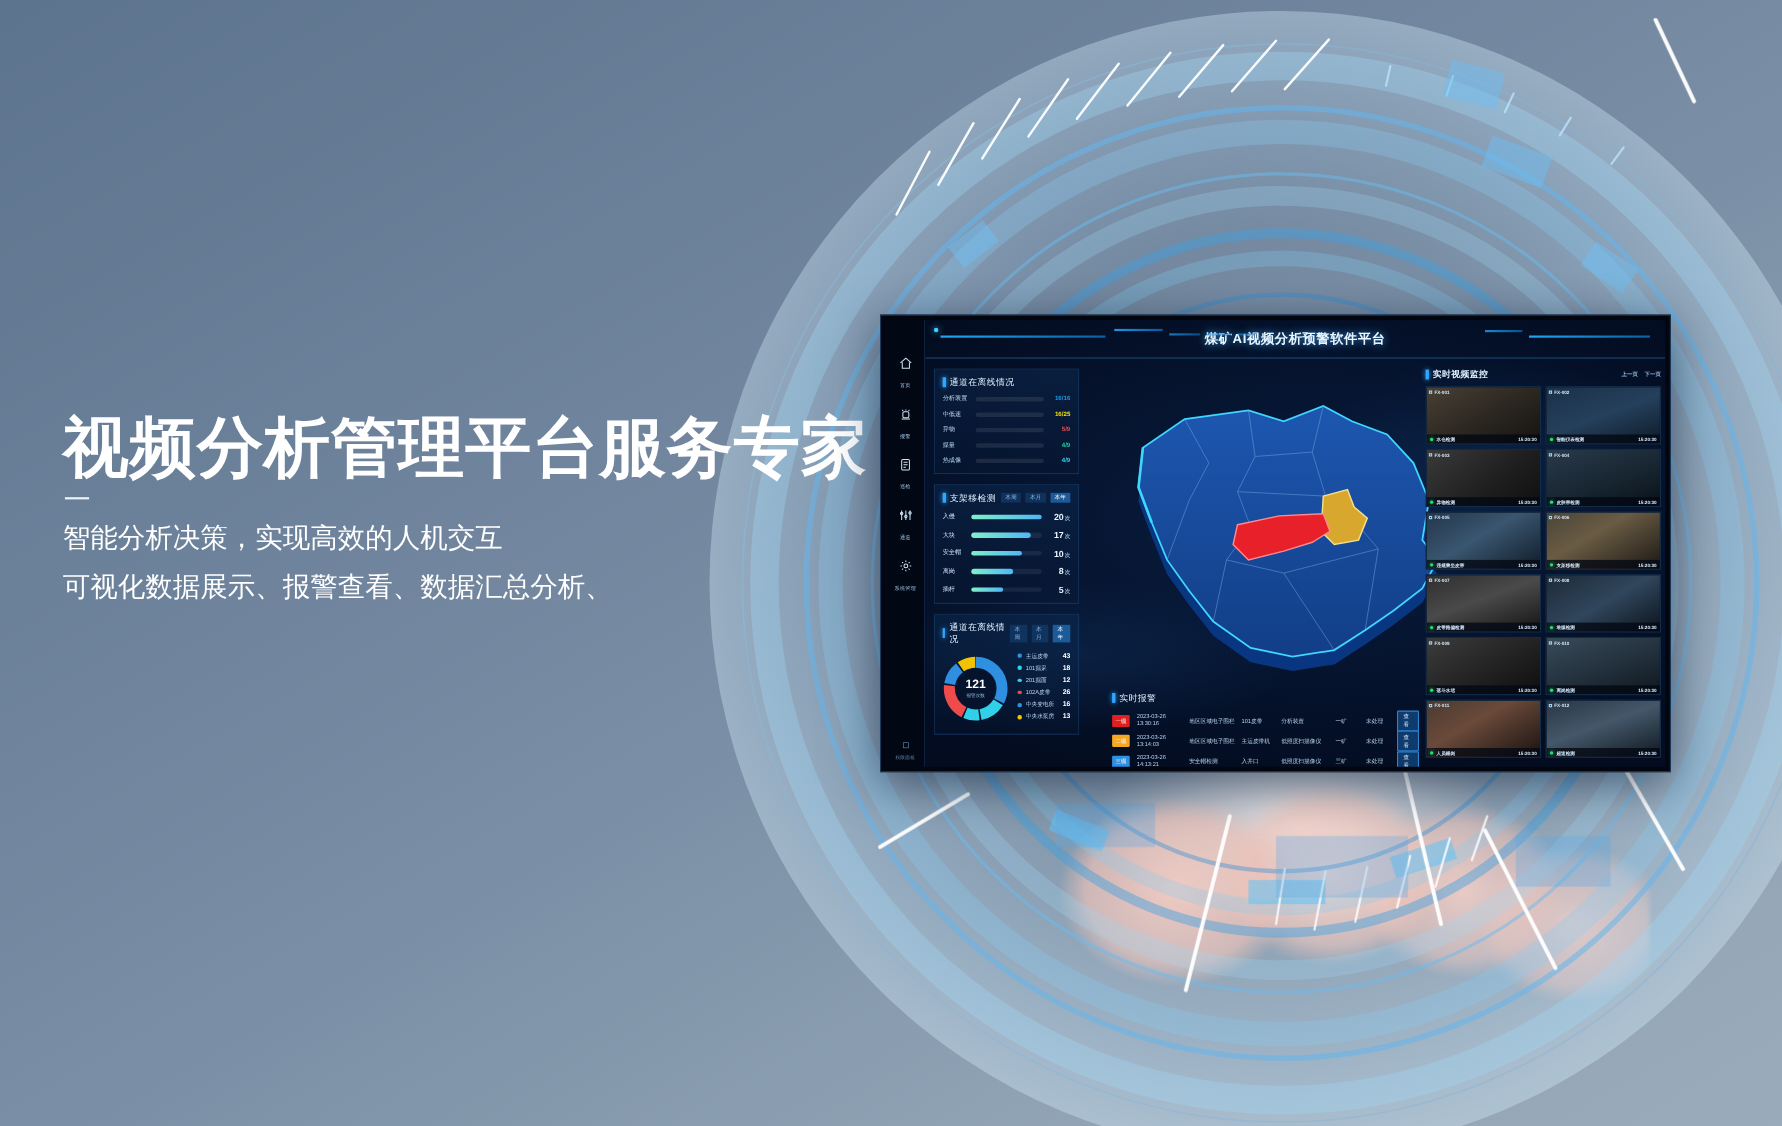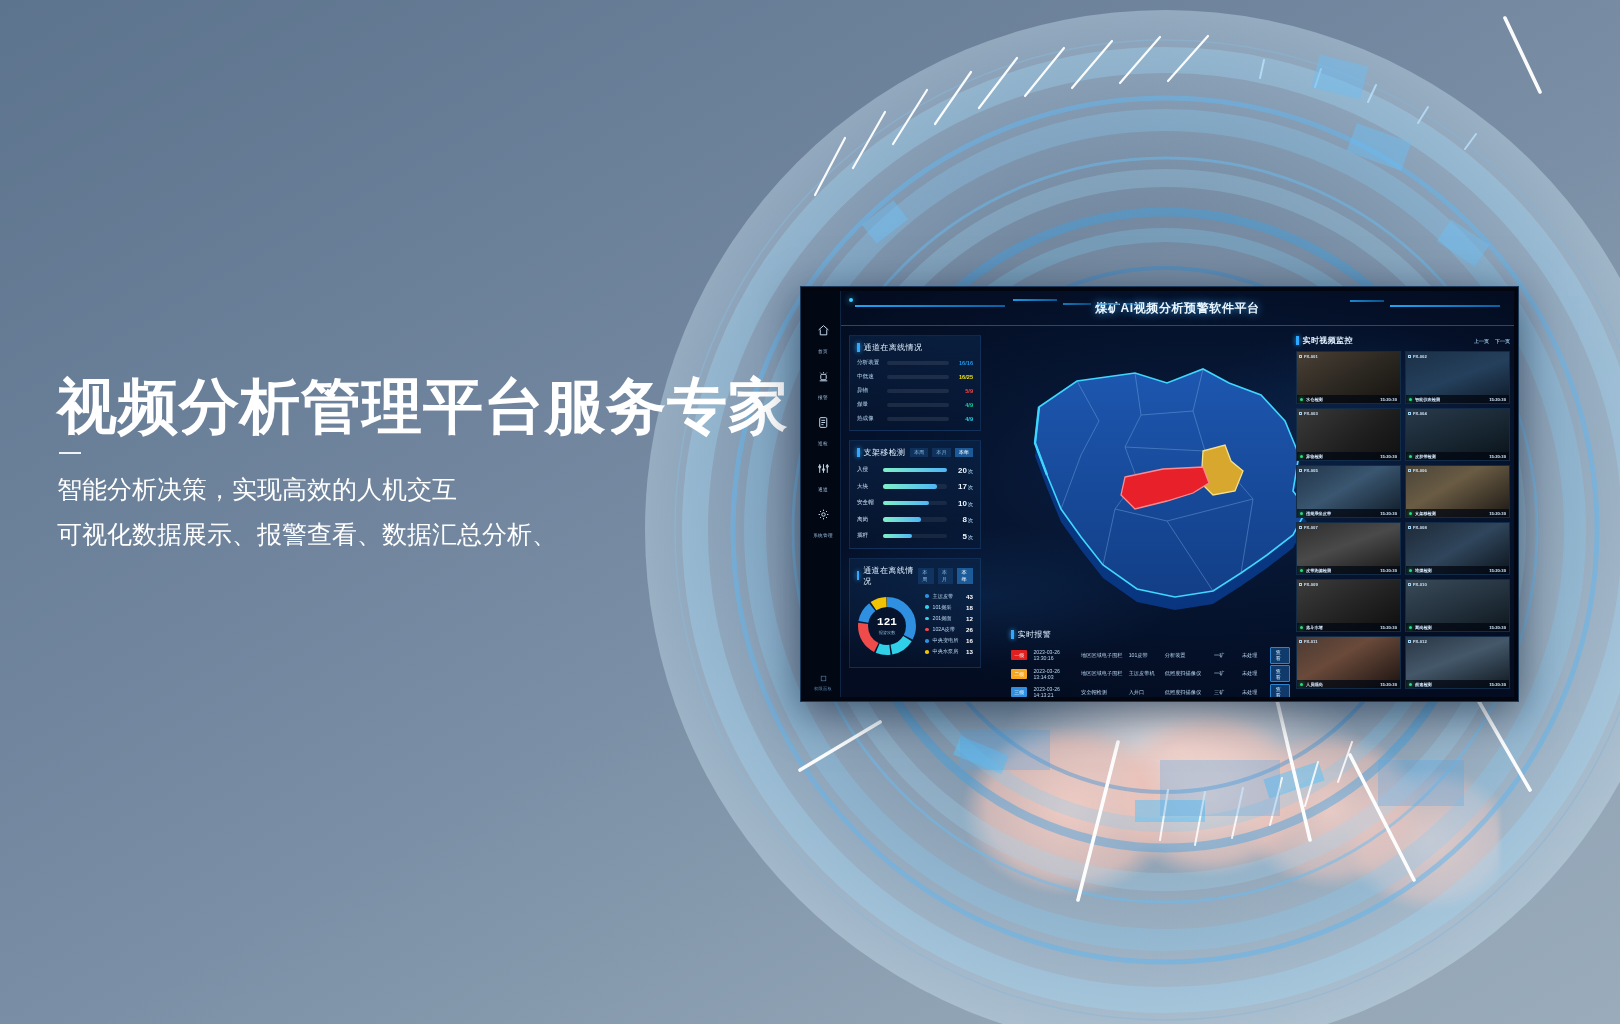--- a/index.html
+++ b/index.html
@@ -86,21 +86,21 @@
   .bval { width:24px; text-align:right; font-size:5.6px; font-weight:bold; }
 
   .arow { display:flex; align-items:center; margin-top:7.5px; }
   .alab { width:26px; font-size:5.6px; color:#cfe5f8; }
   .atrack { flex:1; height:4.5px; border-radius:2.5px; background:rgba(255,255,255,.07); }
   .afill { height:100%; border-radius:2.5px; background:linear-gradient(90deg,#7ff0c8,#4fb6f5); }
   .aval { width:26px; text-align:right; font-size:8px; color:#eaf6ff; font-weight:bold; }
   .aunit { font-size:5px; color:#8fb8d8; margin-left:1px; }
 
   .dwrap { display:flex; align-items:center; margin-top:6px; }
-  .donut { position:relative; width:60px; height:60px;font-family:Liberation Mono, monospace; }
+  .donut { position:relative; width:60px; height:60px; }
   .dhole { position:absolute; left:12px; top:12px; width:36px; height:36px; border-radius:50%; background:#05142c; display:flex; flex-direction:column; align-items:center; justify-content:center; }
   .dnum { font-size:11px; color:#fff; font-weight:bold; line-height:1; }
   .dcap { font-size:4.2px; color:#8fb8d8; margin-top:2px; }
   .dlegend { flex:1; padding-left:8px; }
   .lrow { display:flex; align-items:center; margin-bottom:4.2px; }
   .ldot { width:3.5px; height:3.5px; border-radius:50%; margin-right:4px; }
   .llab { flex:1; font-size:5.2px; color:#bcd9f2; }
   .lval { font-size:6.2px; color:#fff; font-weight:bold; }
 
   

